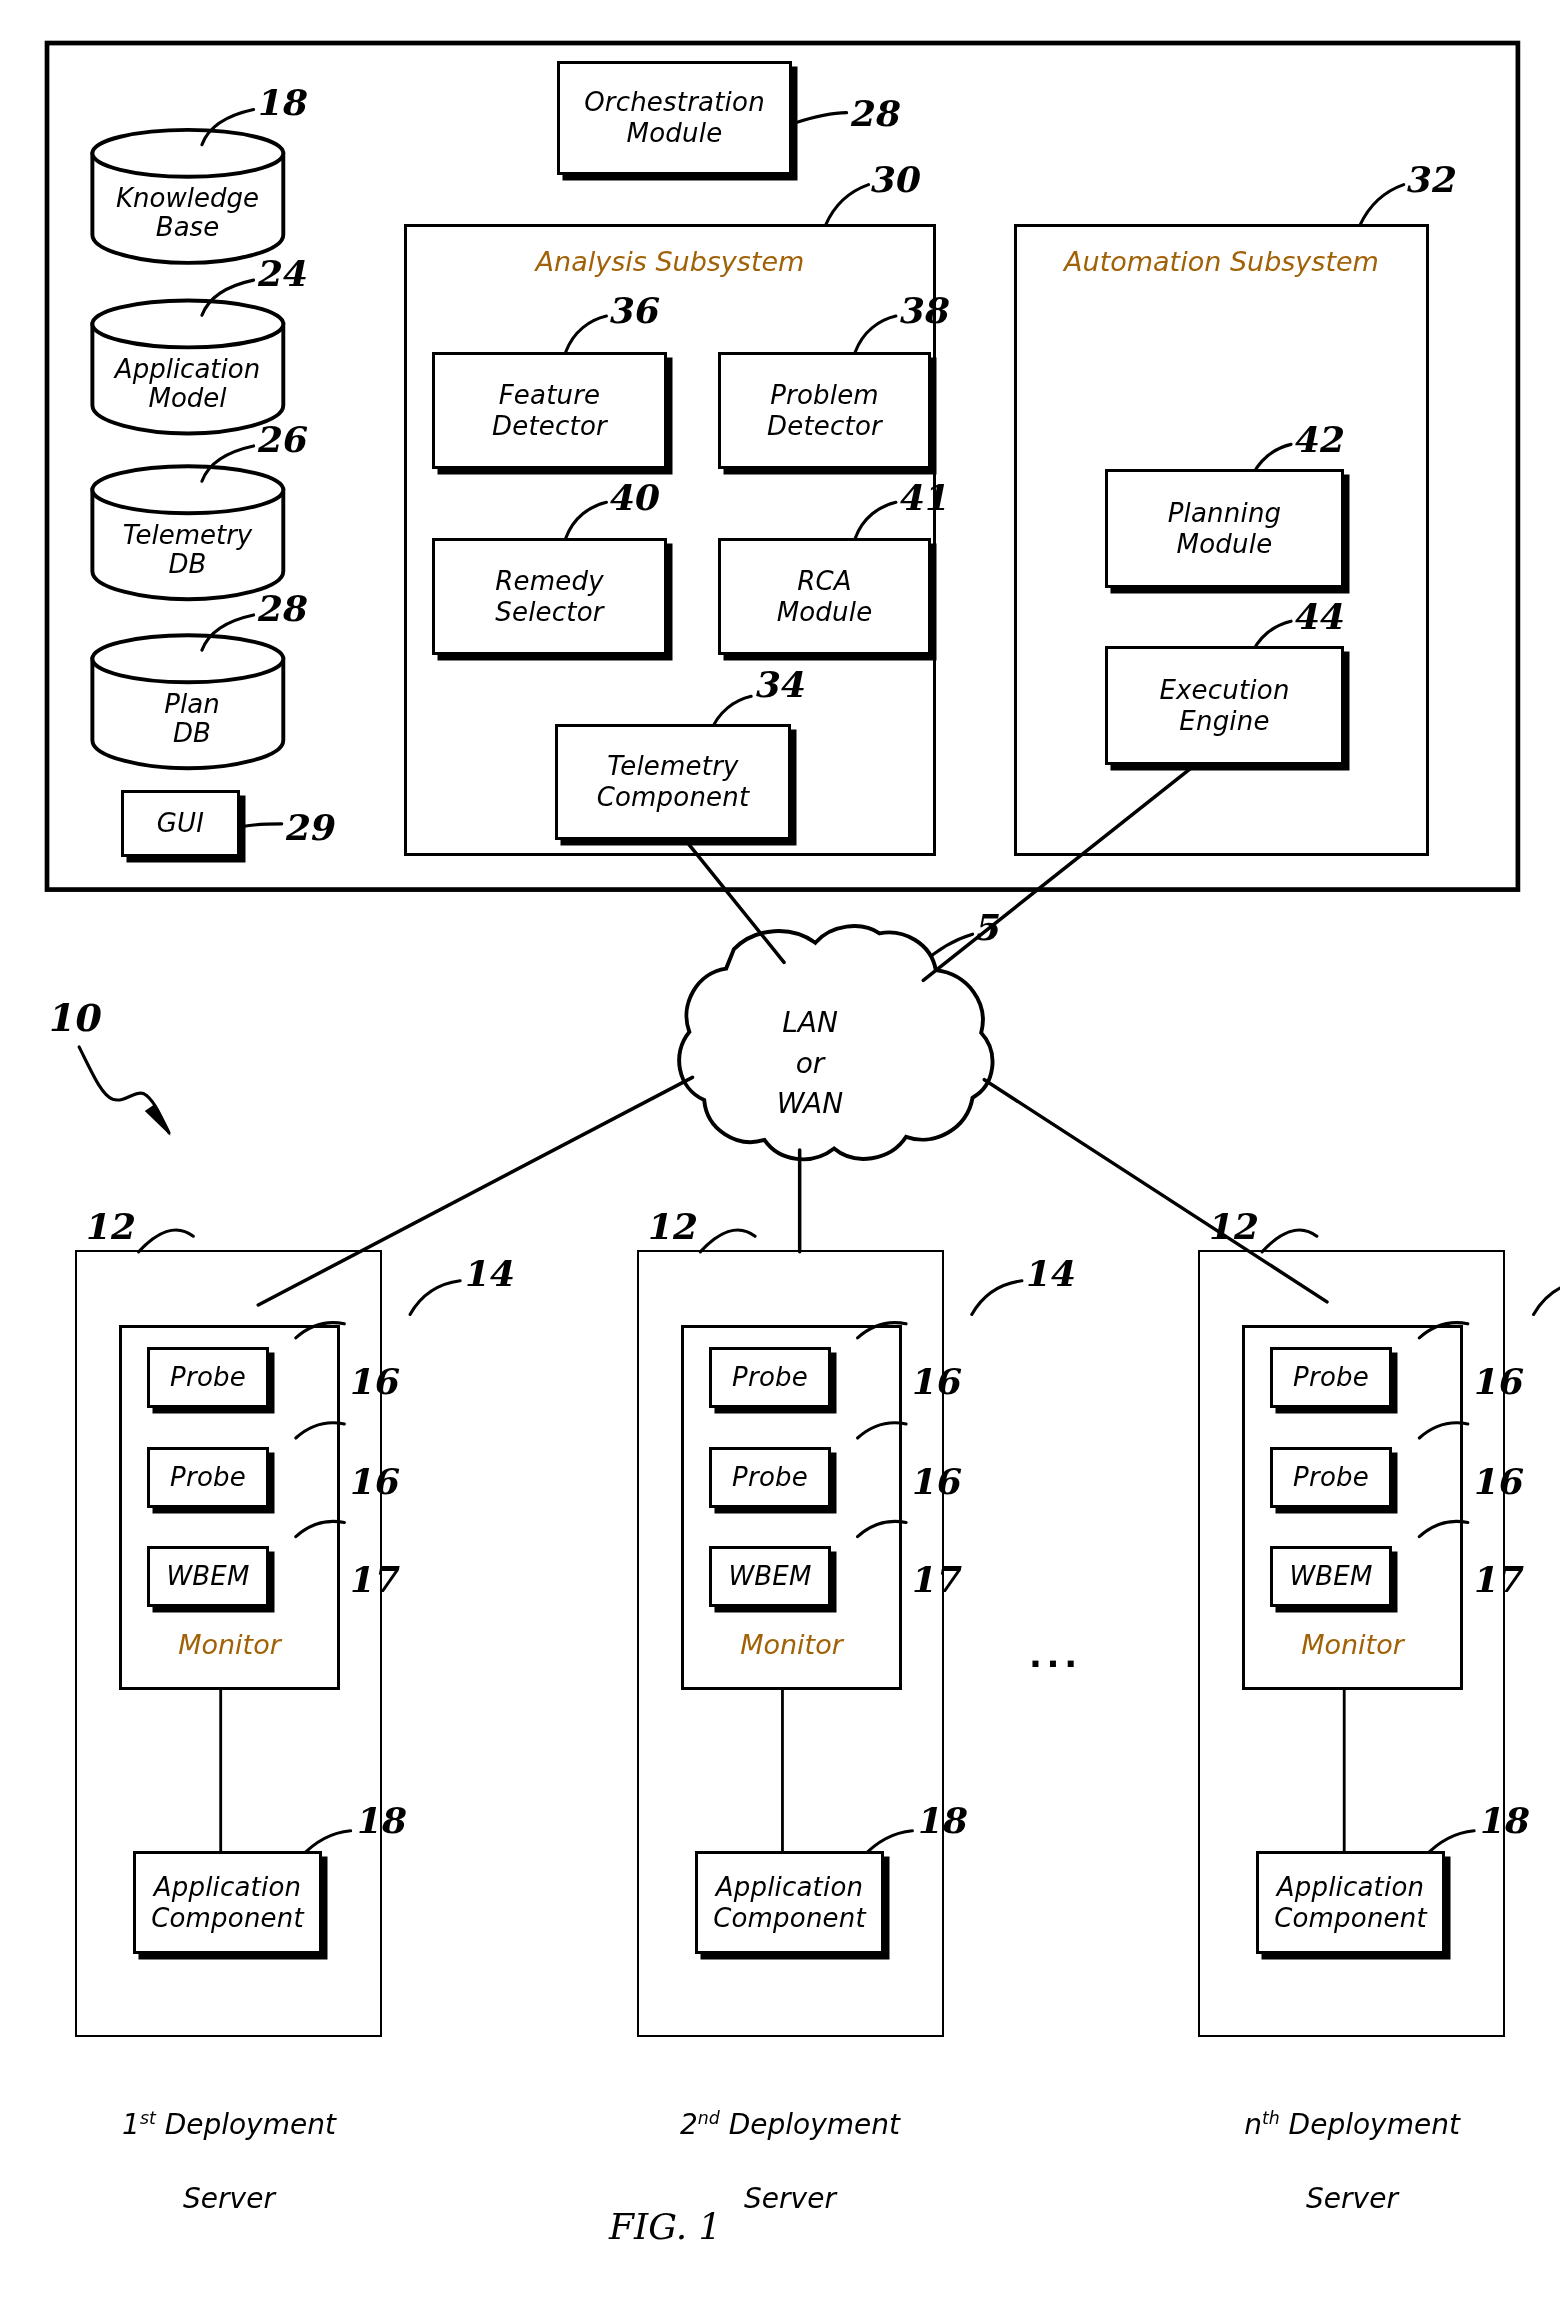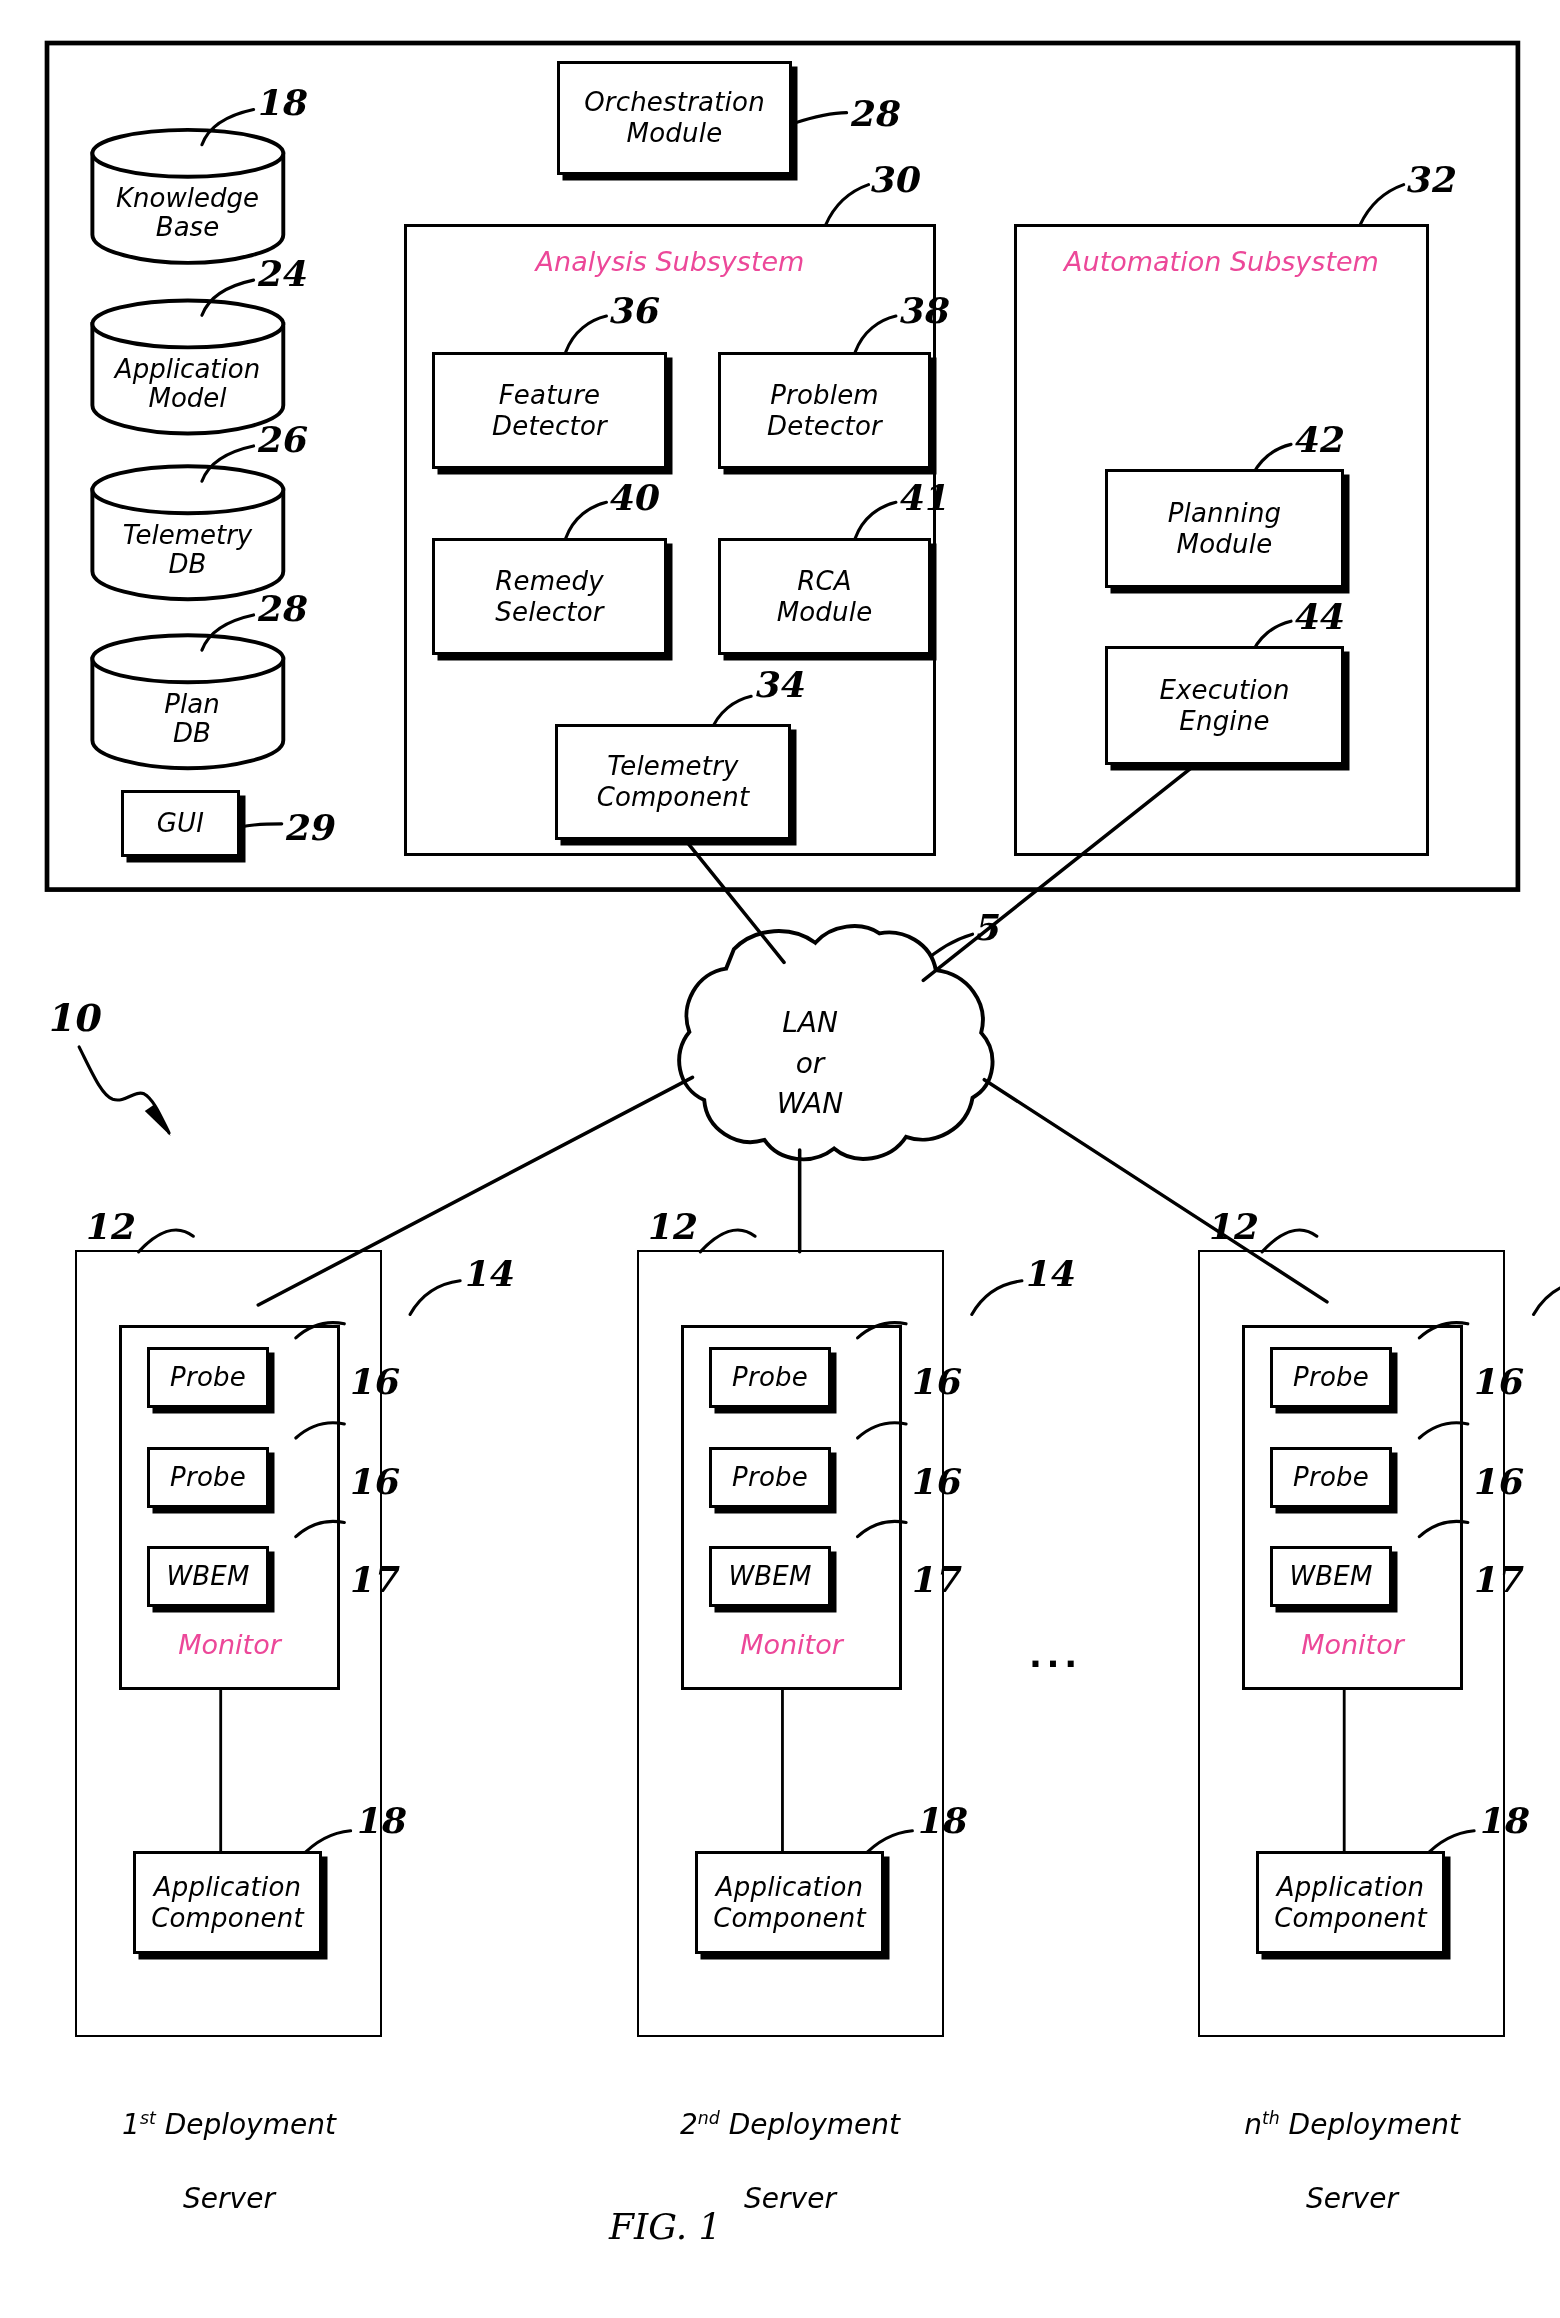--- a/index.html
+++ b/index.html
@@ -72,21 +72,21 @@
   }
   .boxlabel {
     font-size: 26px;
   }
   .subsys-title {
     position: absolute;
     font-family: "DejaVu Sans", sans-serif;
     font-style: italic;
     font-weight: 500;
     font-size: 27px;
-    color: #ec4899;
+    color: #a16207;
     white-space: nowrap;
     text-align: center;
   }
   .cylwrap {
     position: absolute;
   }
   .cyl-text {
     position: absolute;
     left: 0;
     right: 0;

